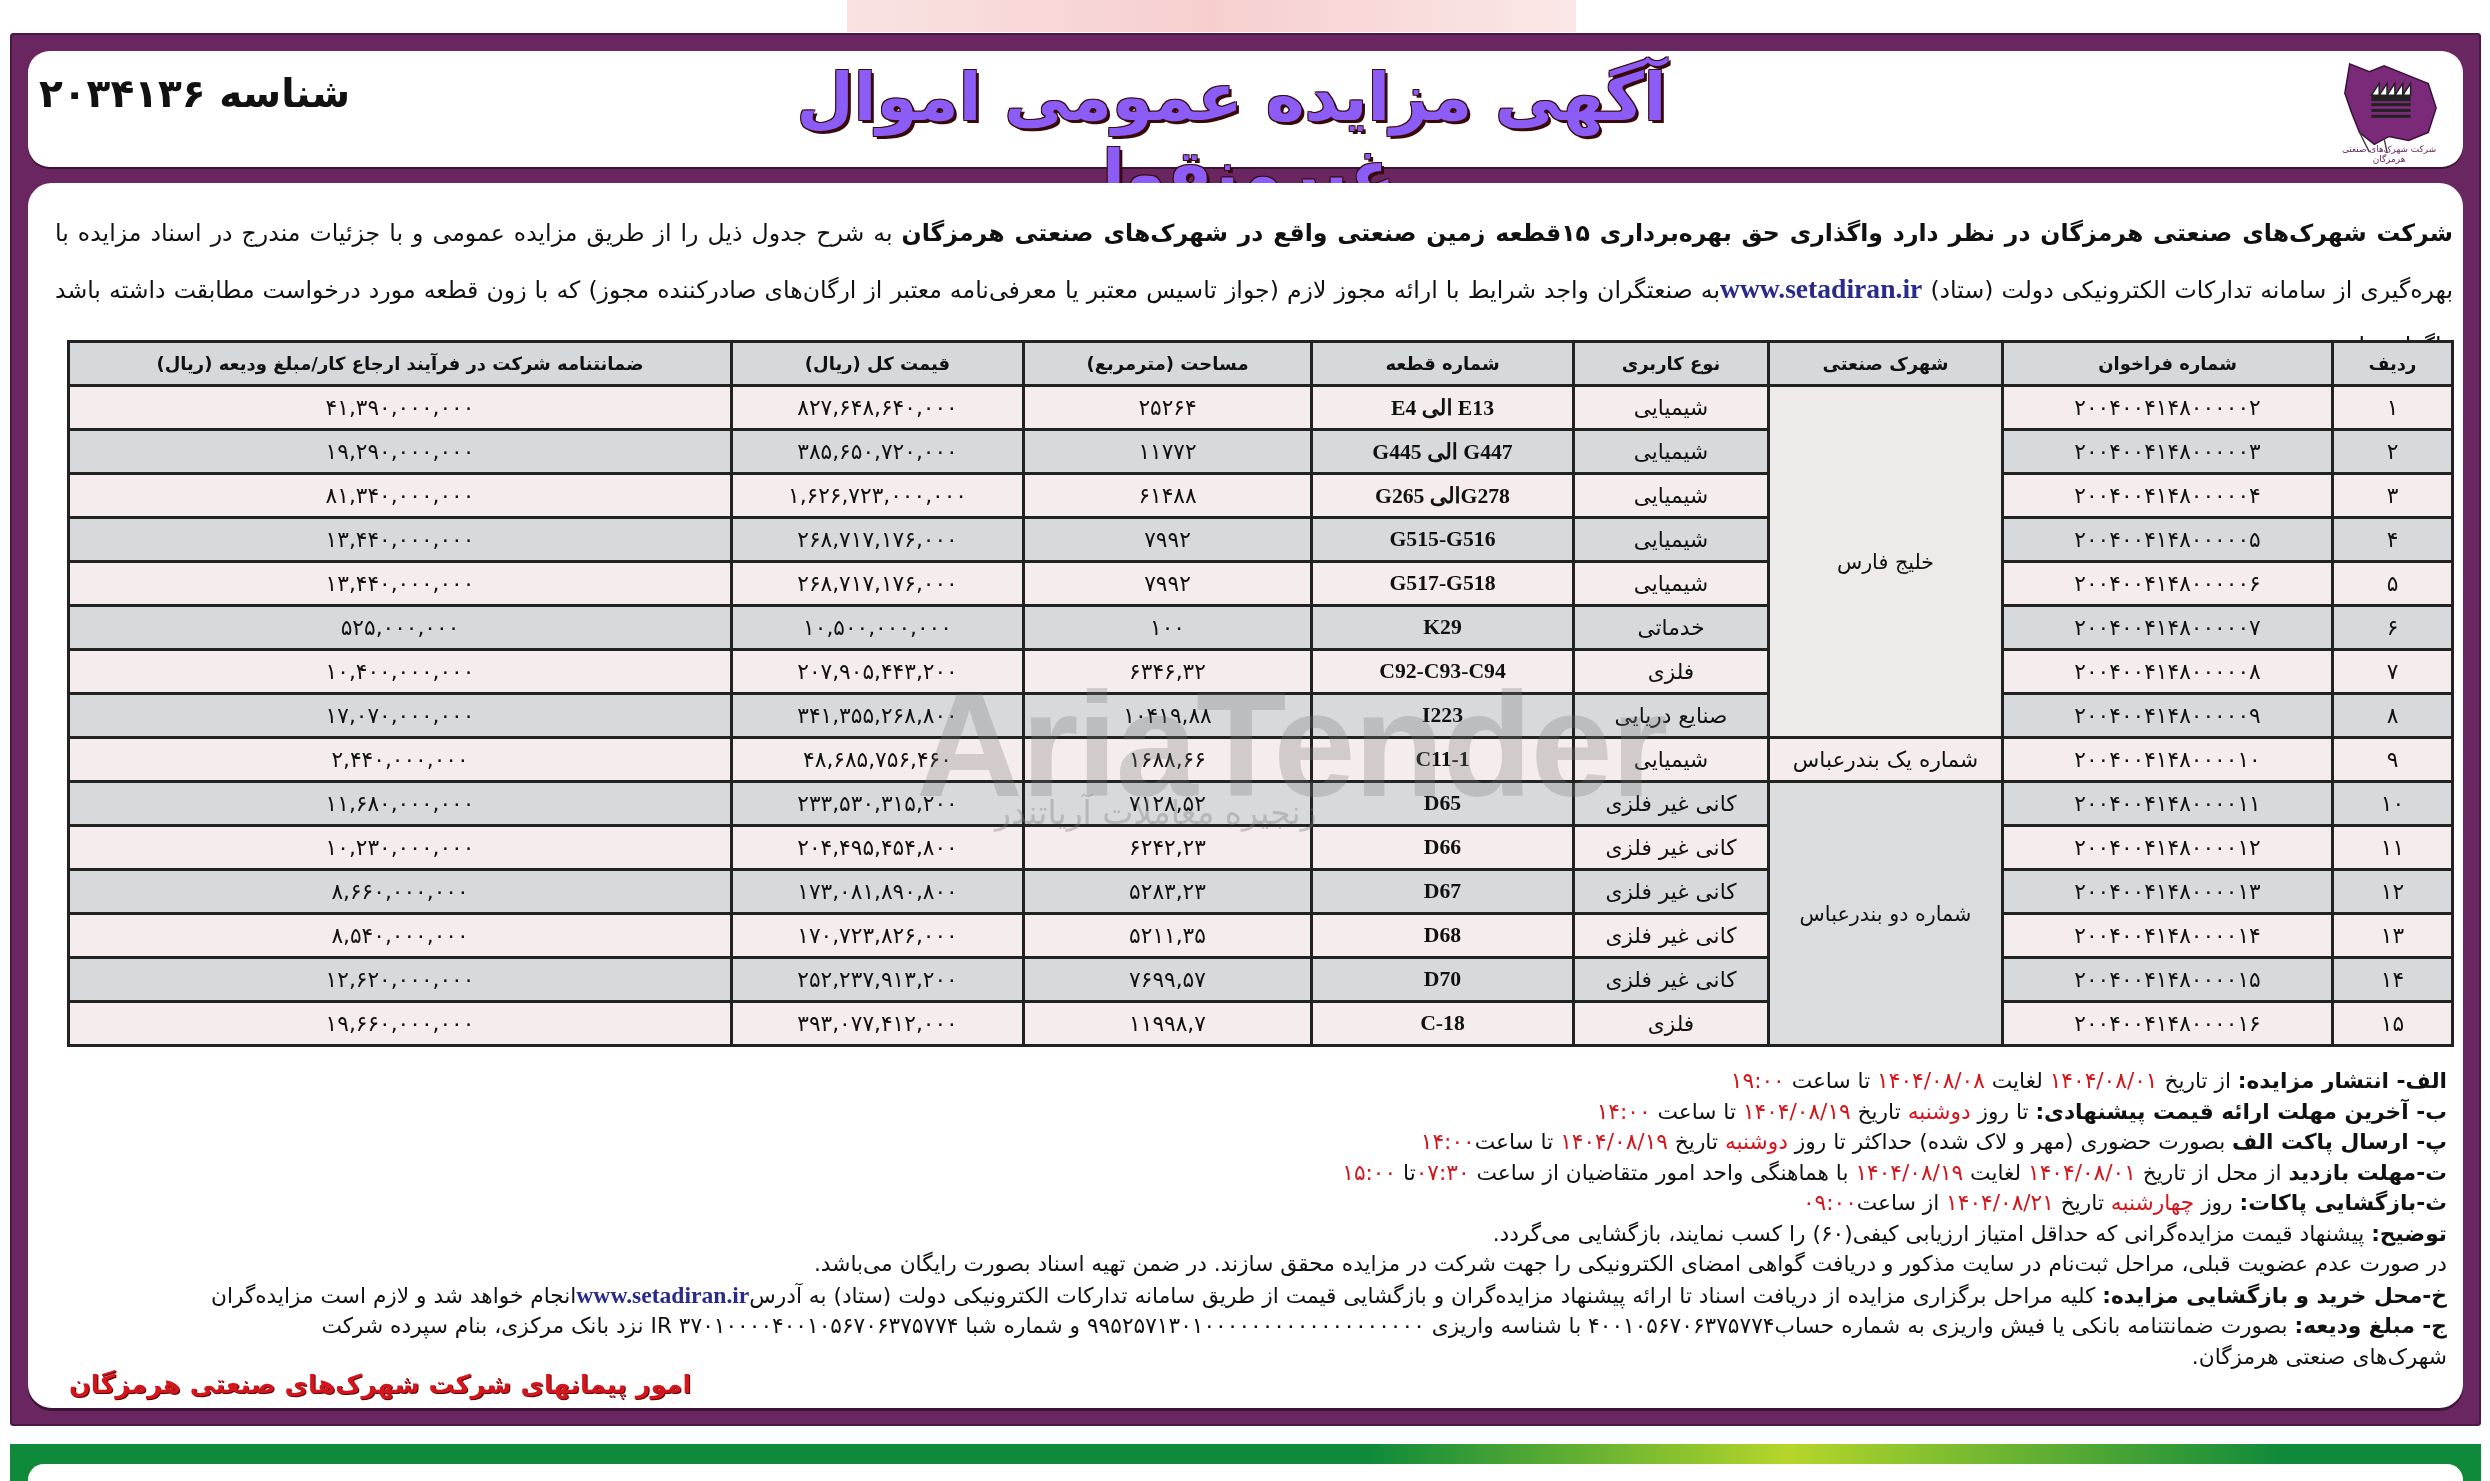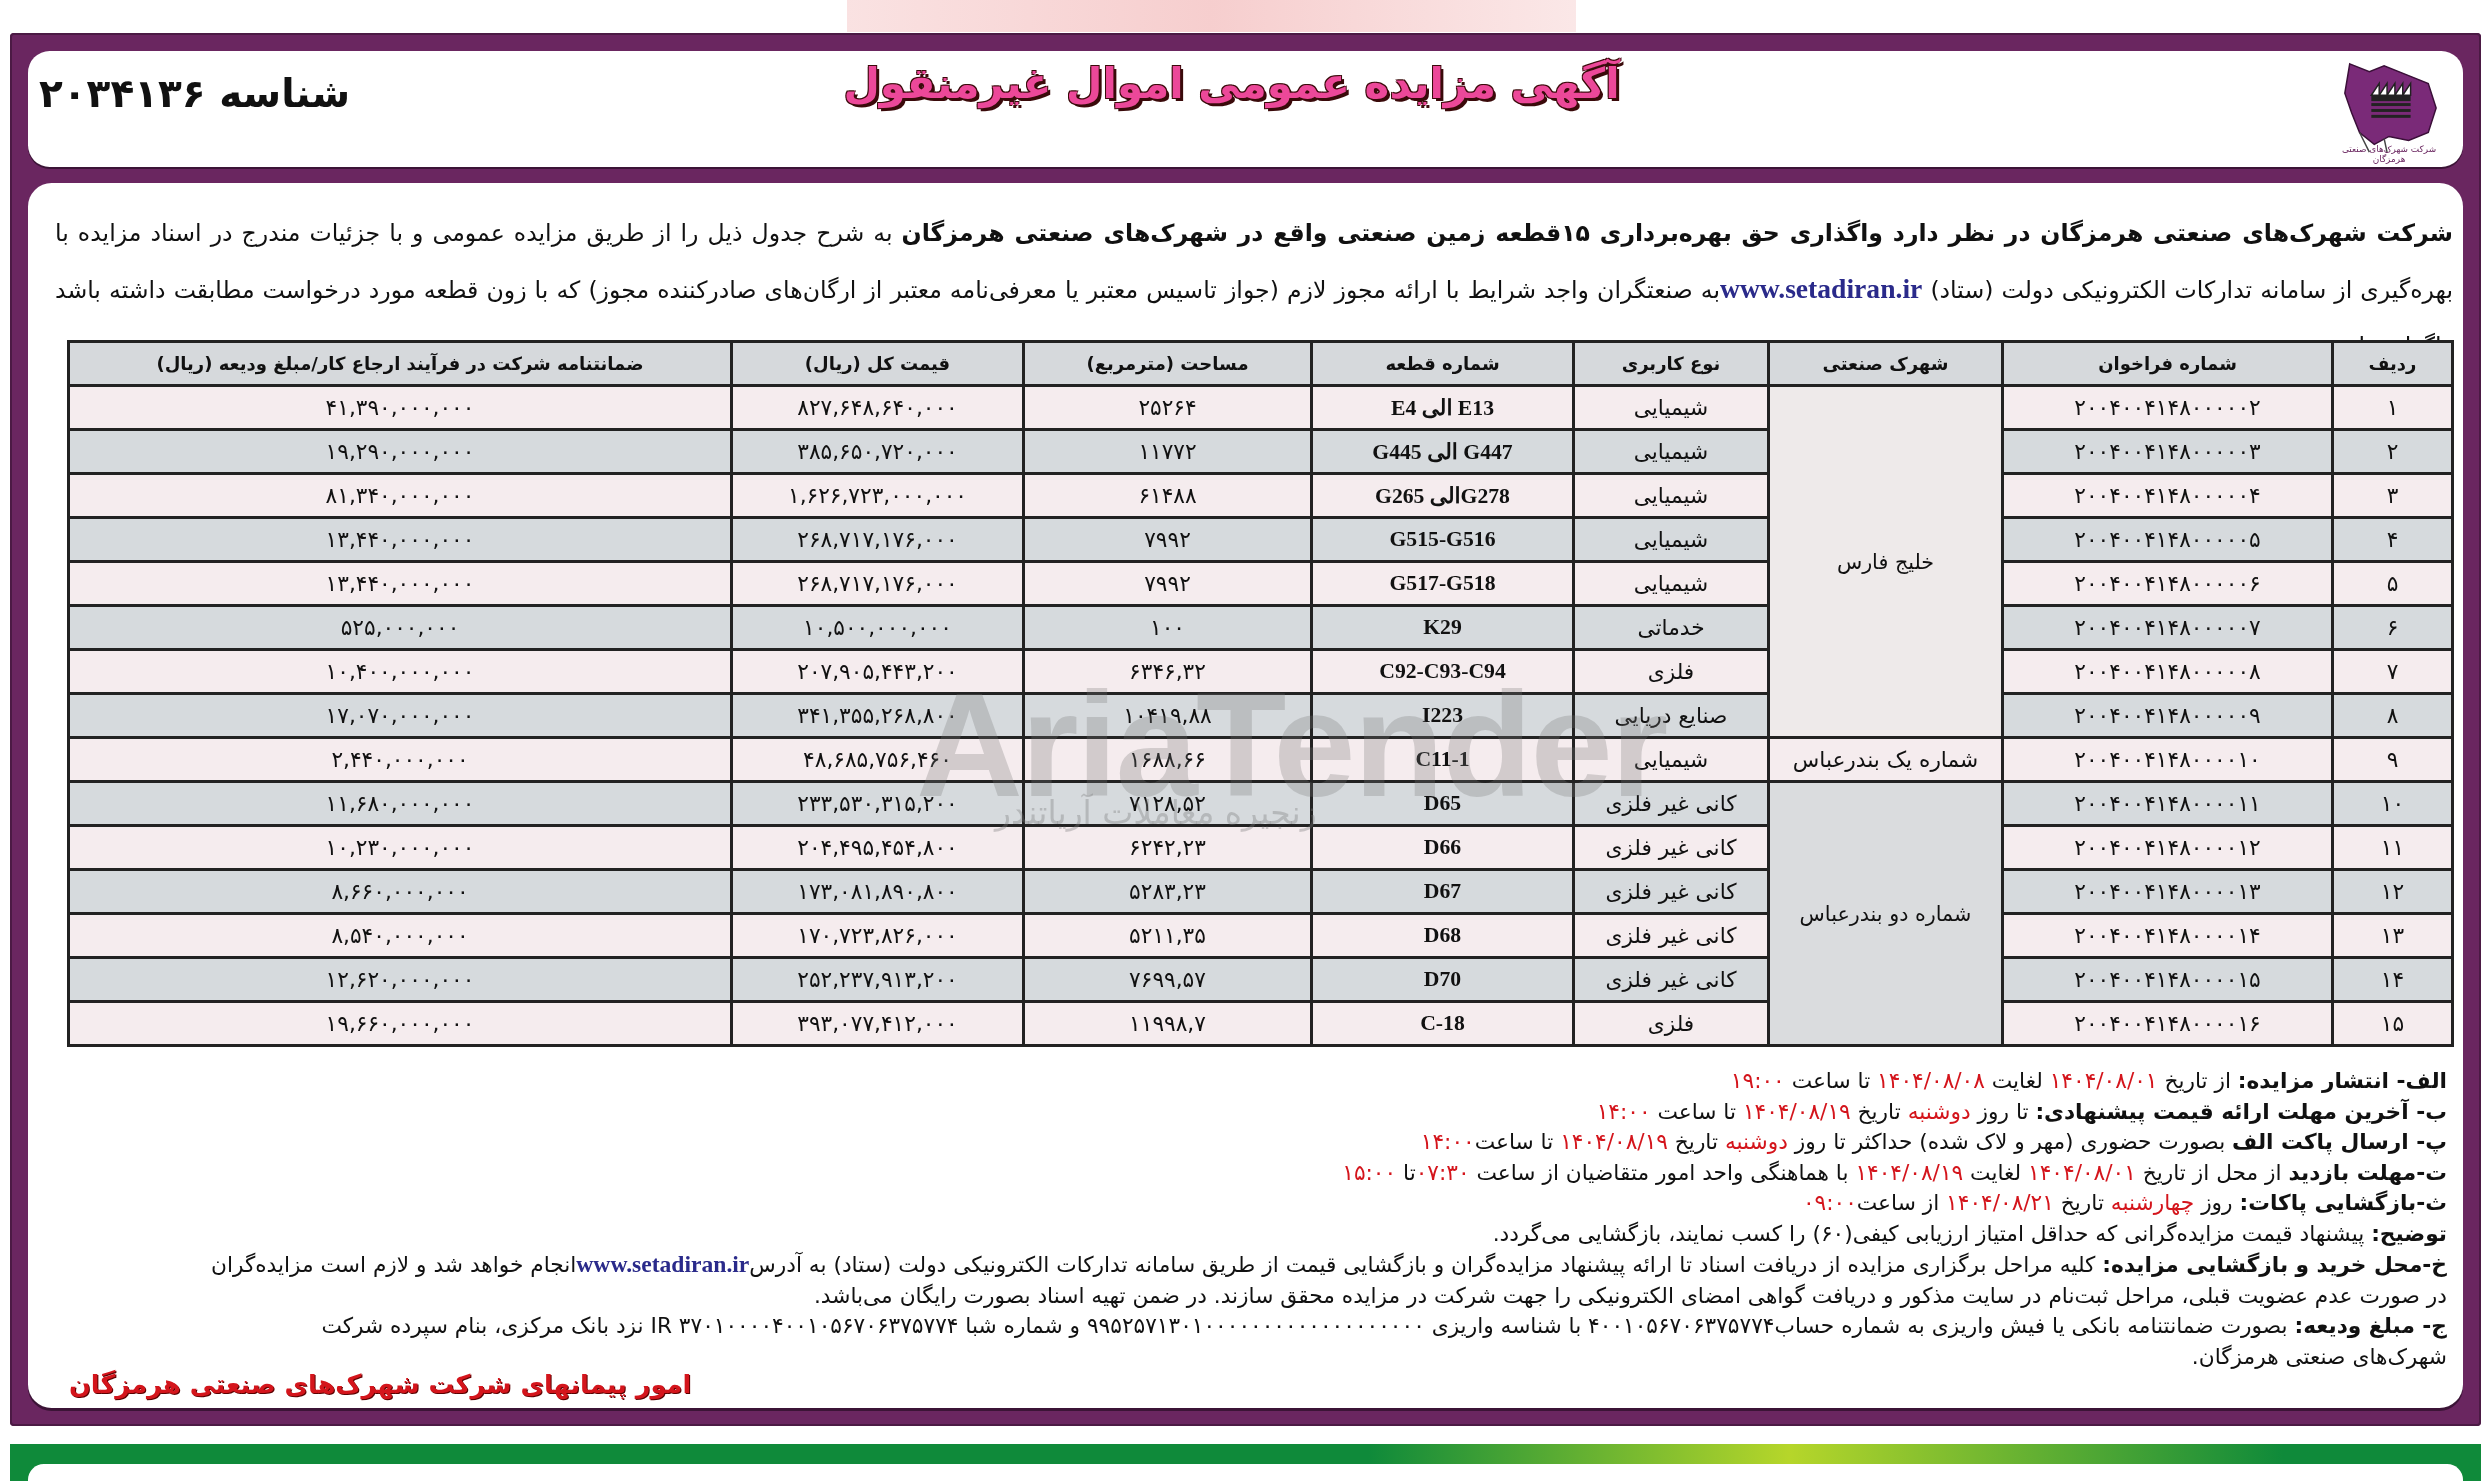--- a/index.html
+++ b/index.html
@@ -18,21 +18,21 @@
   .header-box {
     position:absolute; left:27.6px; top:51px; width:2435px; height:116px;
     background:#fff; border-radius:21.7px; box-shadow:0 2px 0 #3b1436;
   }
   .shenase {
     position:absolute; left:39px; top:71px; font-size:39px; font-weight:bold;
     direction:rtl; color:#111;
   }
   .title {
     position:absolute; left:788px; top:59px; width:887px; text-align:center;
-    font-size:42px; font-weight:bold; color:#ec4899; direction:rtl;
+    font-size:66px; font-weight:bold; color:#8b5cf6; direction:rtl;
     text-shadow: 3px 3px 0 #3a0a0a, -1px -1px 0 #3a0a0a, 1px -1px 0 #3a0a0a, -1px 1px 0 #3a0a0a;
     letter-spacing:1px;
   }
   .logo { position:absolute; left:2330px; top:54px; width:118px; height:108px; }
   .logo-caption { position:absolute; left:2327px; top:144px; width:124px; font-size:8.9px; text-align:center; color:#6a2660; direction:rtl; }
   .body-box {
     position:absolute; left:27.6px; top:183px; width:2435px; height:1225px;
     background:#fff; border-radius:23.6px; box-shadow:0 3px 0 #3b1436;
   }
   .intro {
@@ -278,22 +278,22 @@
 <div class="wm-tender">AriaTender</div>
 <div class="wm-sub">زنجیره معاملات آریاتندر</div>
 
 <div class="notes">
   <span class="ln"><span class="lbl">الف- انتشار مزایده:</span><span> از تاریخ </span><span class="red">۱۴۰۴/۰۸/۰۱</span><span> لغایت </span><span class="red">۱۴۰۴/۰۸/۰۸</span><span> تا ساعت </span><span class="red">۱۹:۰۰</span></span>
   <span class="ln"><span class="lbl">ب- آخرین مهلت ارائه قیمت پیشنهادی:</span><span> تا روز </span><span class="red">دوشنبه</span><span> تاریخ </span><span class="red">۱۴۰۴/۰۸/۱۹</span><span> تا ساعت </span><span class="red">۱۴:۰۰</span></span>
   <span class="ln"><span class="lbl">پ- ارسال پاکت الف</span><span> بصورت حضوری (مهر و لاک شده) حداکثر تا روز </span><span class="red">دوشنبه</span><span> تاریخ </span><span class="red">۱۴۰۴/۰۸/۱۹</span><span> تا ساعت</span><span class="red">۱۴:۰۰</span></span>
   <span class="ln"><span class="lbl">ت-مهلت بازدید</span><span> از محل از تاریخ </span><span class="red">۱۴۰۴/۰۸/۰۱</span><span> لغایت </span><span class="red">۱۴۰۴/۰۸/۱۹</span><span> با هماهنگی واحد امور متقاضیان از ساعت </span><span class="red">۰۷:۳۰</span><span>تا </span><span class="red">۱۵:۰۰</span></span>
   <span class="ln"><span class="lbl">ث-بازگشایی پاکات:</span><span> روز </span><span class="red">چهارشنبه</span><span> تاریخ </span><span class="red">۱۴۰۴/۰۸/۲۱</span><span> از ساعت</span><span class="red">۰۹:۰۰</span></span>
   <span class="ln"><span class="lbl">توضیح:</span><span> پیشنهاد قیمت مزایده‌گرانی که حداقل امتیاز ارزیابی کیفی(۶۰) را کسب نمایند، بازگشایی می‌گردد.</span></span>
+  <span class="ln">در صورت عدم عضویت قبلی، مراحل ثبت‌نام در سایت مذکور و دریافت گواهی امضای الکترونیکی را جهت شرکت در مزایده محقق سازند. در ضمن تهیه اسناد بصورت رایگان می‌باشد.</span>
   <span class="ln"><span class="lbl">خ-محل خرید و بازگشایی مزایده:</span><span> کلیه مراحل برگزاری مزایده از دریافت اسناد تا ارائه پیشنهاد مزایده‌گران و بازگشایی قیمت از طریق سامانه تدارکات الکترونیکی دولت (ستاد) به آدرس</span><span class="link" style="font-size:23.6px">www.setadiran.ir</span><span>انجام خواهد شد و لازم است مزایده‌گران</span></span>
-  <span class="ln">در صورت عدم عضویت قبلی، مراحل ثبت‌نام در سایت مذکور و دریافت گواهی امضای الکترونیکی را جهت شرکت در مزایده محقق سازند. در ضمن تهیه اسناد بصورت رایگان می‌باشد.</span>
   <span class="ln"><span class="lbl">ج- مبلغ ودیعه:</span><span> بصورت ضمانتنامه بانکی یا فیش واریزی به شماره حساب۴۰۰۱۰۵۶۷۰۶۳۷۵۷۷۴ با شناسه واریزی ۹۹۵۲۵۷۱۳۰۱۰۰۰۰۰۰۰۰۰۰۰۰۰۰۰۰۰۰۰ و شماره شبا IR ۳۷۰۱۰۰۰۰۴۰۰۱۰۵۶۷۰۶۳۷۵۷۷۴ نزد بانک مرکزی، بنام سپرده شرکت</span></span>
   <span class="ln">شهرک‌های صنعتی هرمزگان.</span>
 </div>
 
 <div class="signature">امور پیمانهای شرکت شهرک‌های صنعتی هرمزگان</div>
 
 <div class="next-ad"></div>
 <div class="next-ad-inner"></div>
 
 

